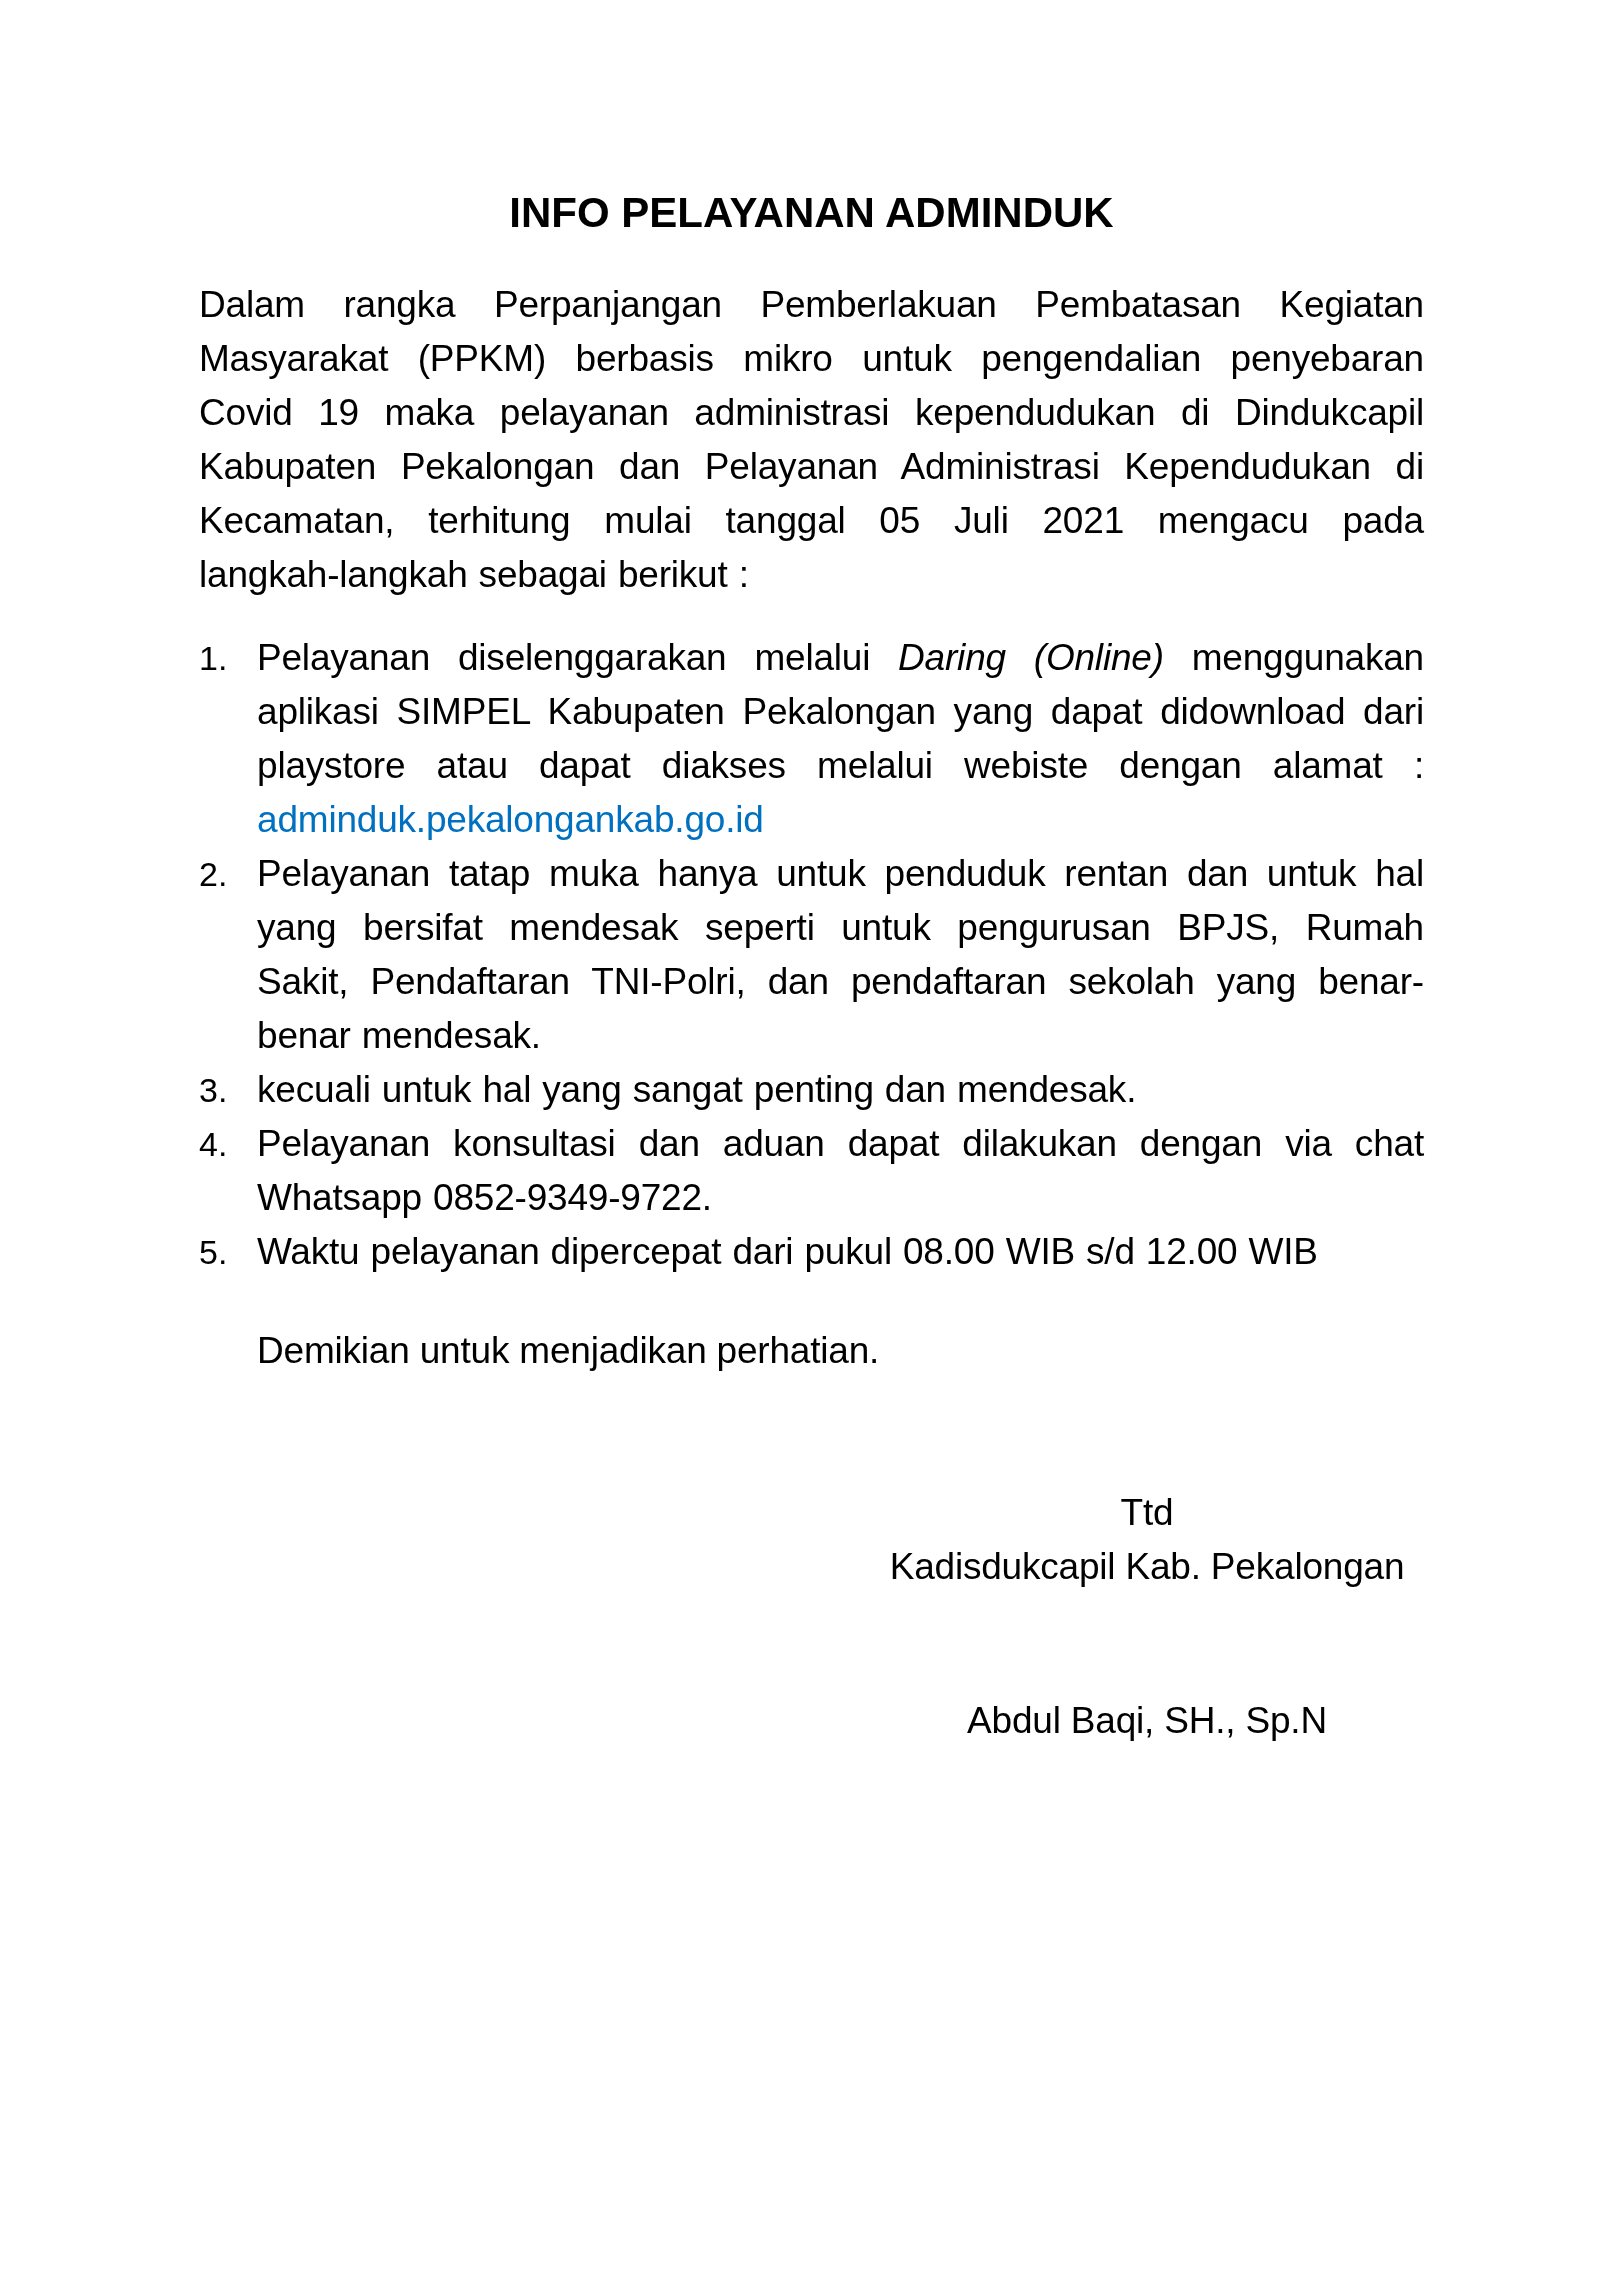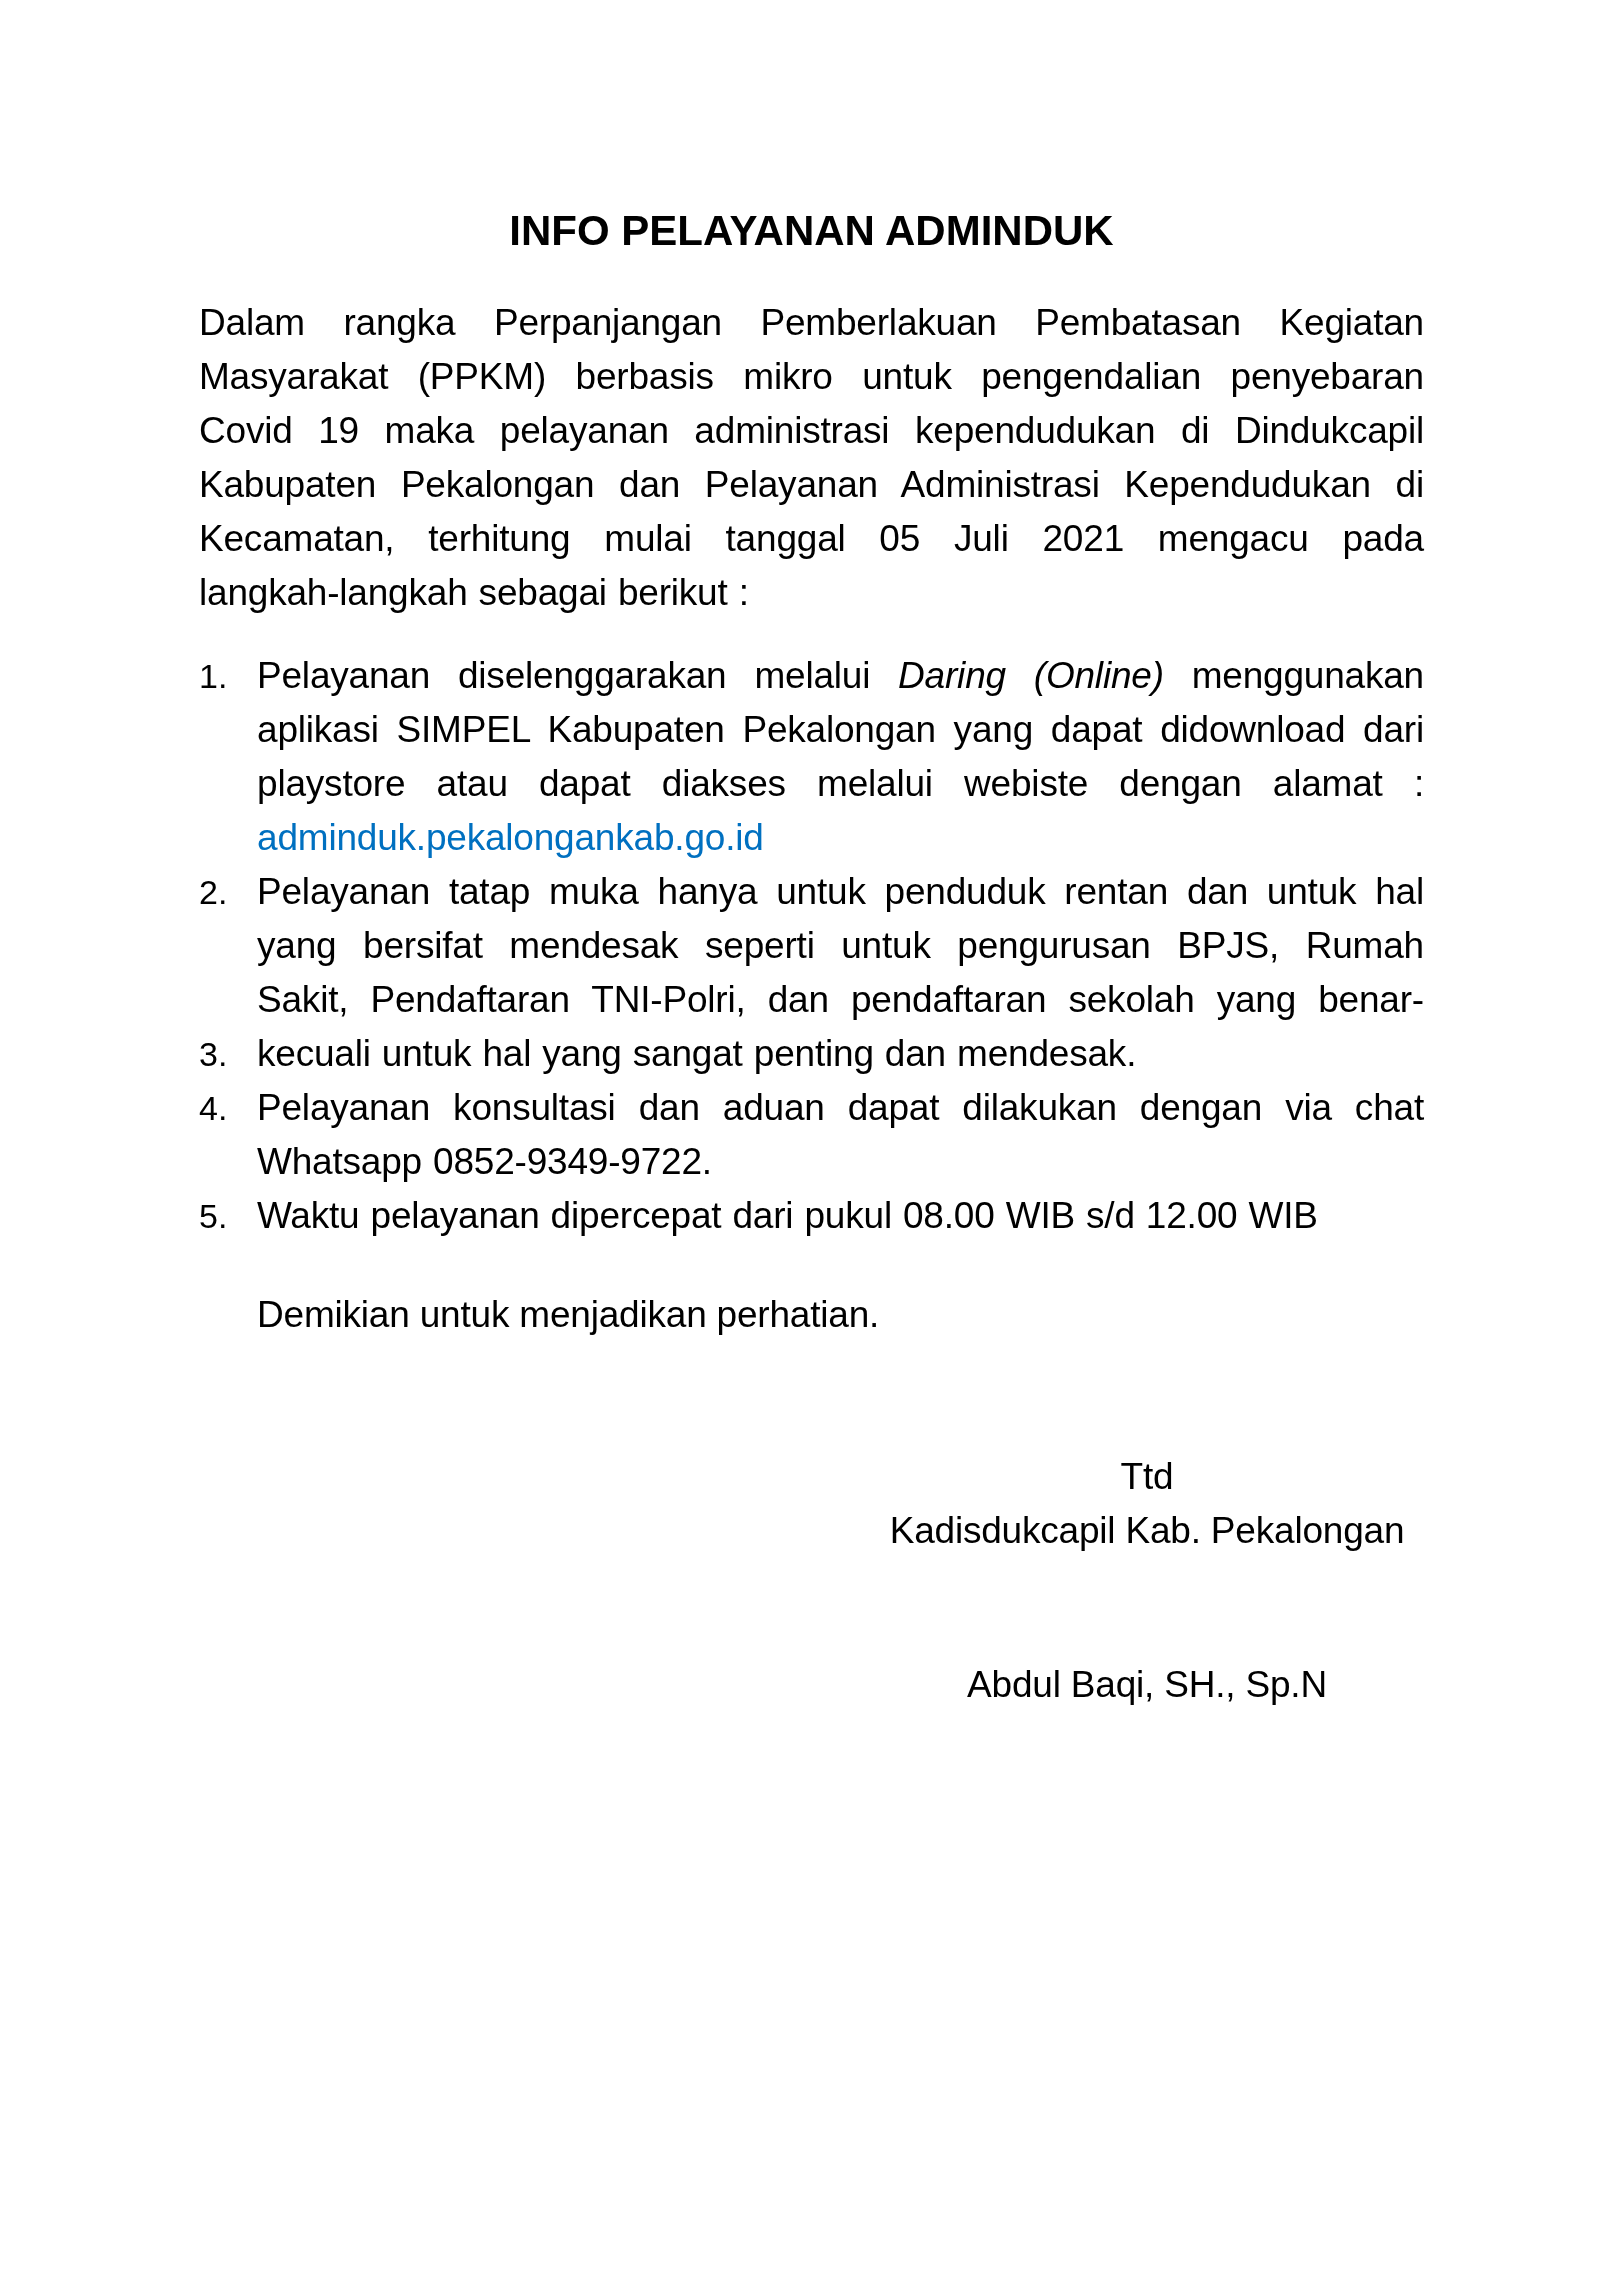--- a/index.html
+++ b/index.html
@@ -8,21 +8,21 @@
     width:1621px;
     height:2293px;
     background:#ffffff;
     color:#000000;
     font-family:"Liberation Sans","DejaVu Sans",sans-serif;
     overflow:hidden;
   }
   .content{
     position:absolute;
     left:199px;
-    top:206px;
+    top:188px;
     width:1225px;
   }
   .title{
     margin:0 0 41px 0;
     font-size:42px;
     font-weight:bold;
     line-height:49px;
     text-align:center;
   }
   .intro{margin-bottom:29px;}
@@ -83,20 +83,21 @@
           <div class="tline just"><span>Pelayanan diselenggarakan melalui </span><span class="em">Daring (Online)</span><span> menggunakan</span></div>
           <div class="tline just"><span>aplikasi SIMPEL Kabupaten Pekalongan yang dapat didownload dari</span></div>
           <div class="tline just"><span>playstore atau dapat diakses melalui webiste dengan alamat :</span></div>
           <div class="tline nat"><span class="link">adminduk.pekalongankab.go.id</span></div>
         </div>
         <div class="item">
           <div class="num">2.</div>
           <div class="tline just"><span>Pelayanan tatap muka hanya untuk penduduk rentan dan untuk hal</span></div>
           <div class="tline just"><span>yang bersifat mendesak seperti untuk pengurusan BPJS, Rumah</span></div>
           <div class="tline just"><span>Sakit, Pendaftaran TNI-Polri, dan pendaftaran sekolah yang benar-</span></div>
+          <div class="tline nat"><span>benar mendesak.</span></div>
         </div>
         <div class="item">
           <div class="num">3.</div>
           <div class="tline nat"><span>kecuali untuk hal yang sangat penting dan mendesak.</span></div>
         </div>
         <div class="item">
           <div class="num">4.</div>
           <div class="tline just"><span>Pelayanan konsultasi dan aduan dapat dilakukan dengan via chat</span></div>
           <div class="tline nat"><span>Whatsapp 0852-9349-9722.</span></div>
         </div>

